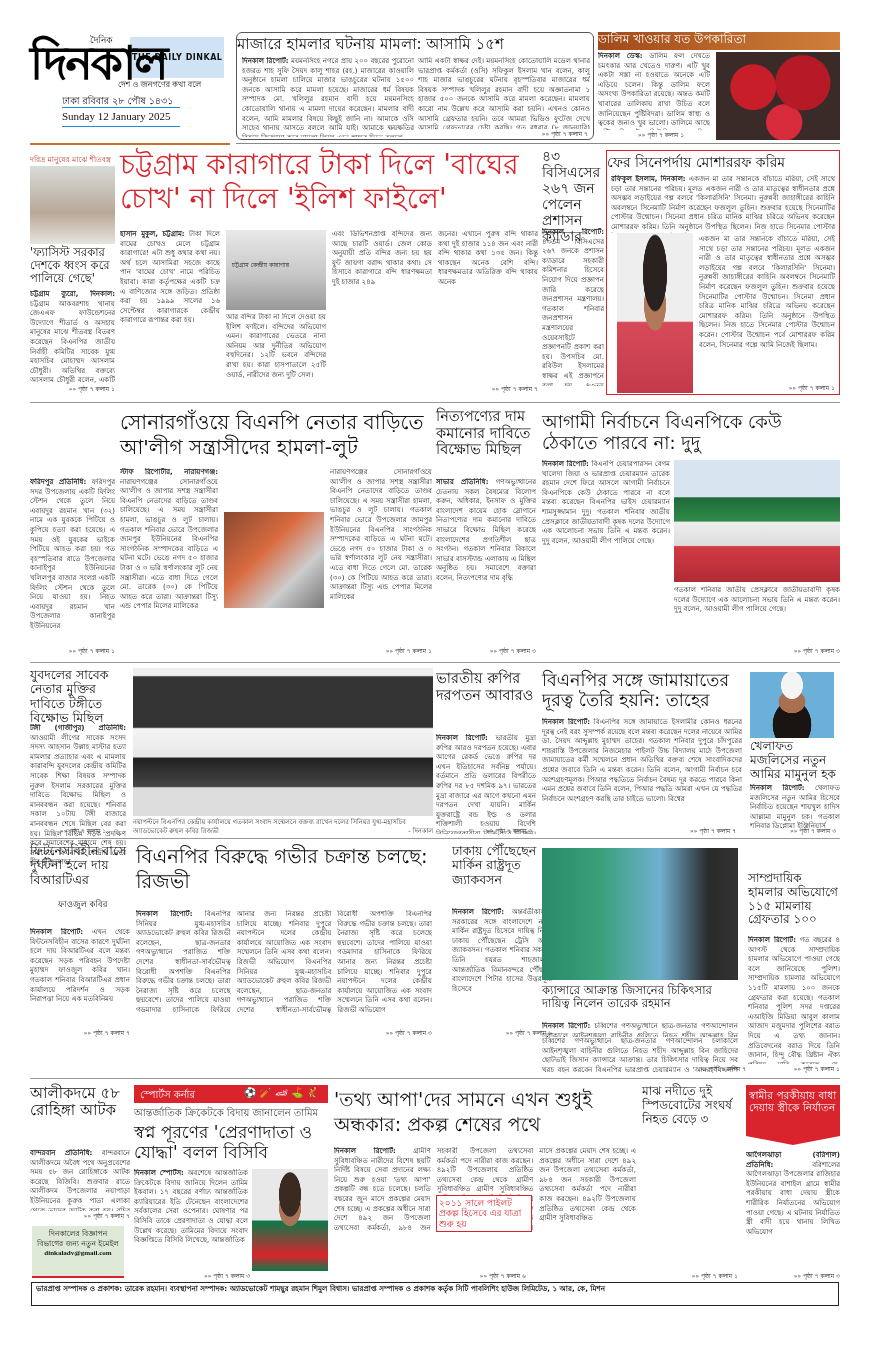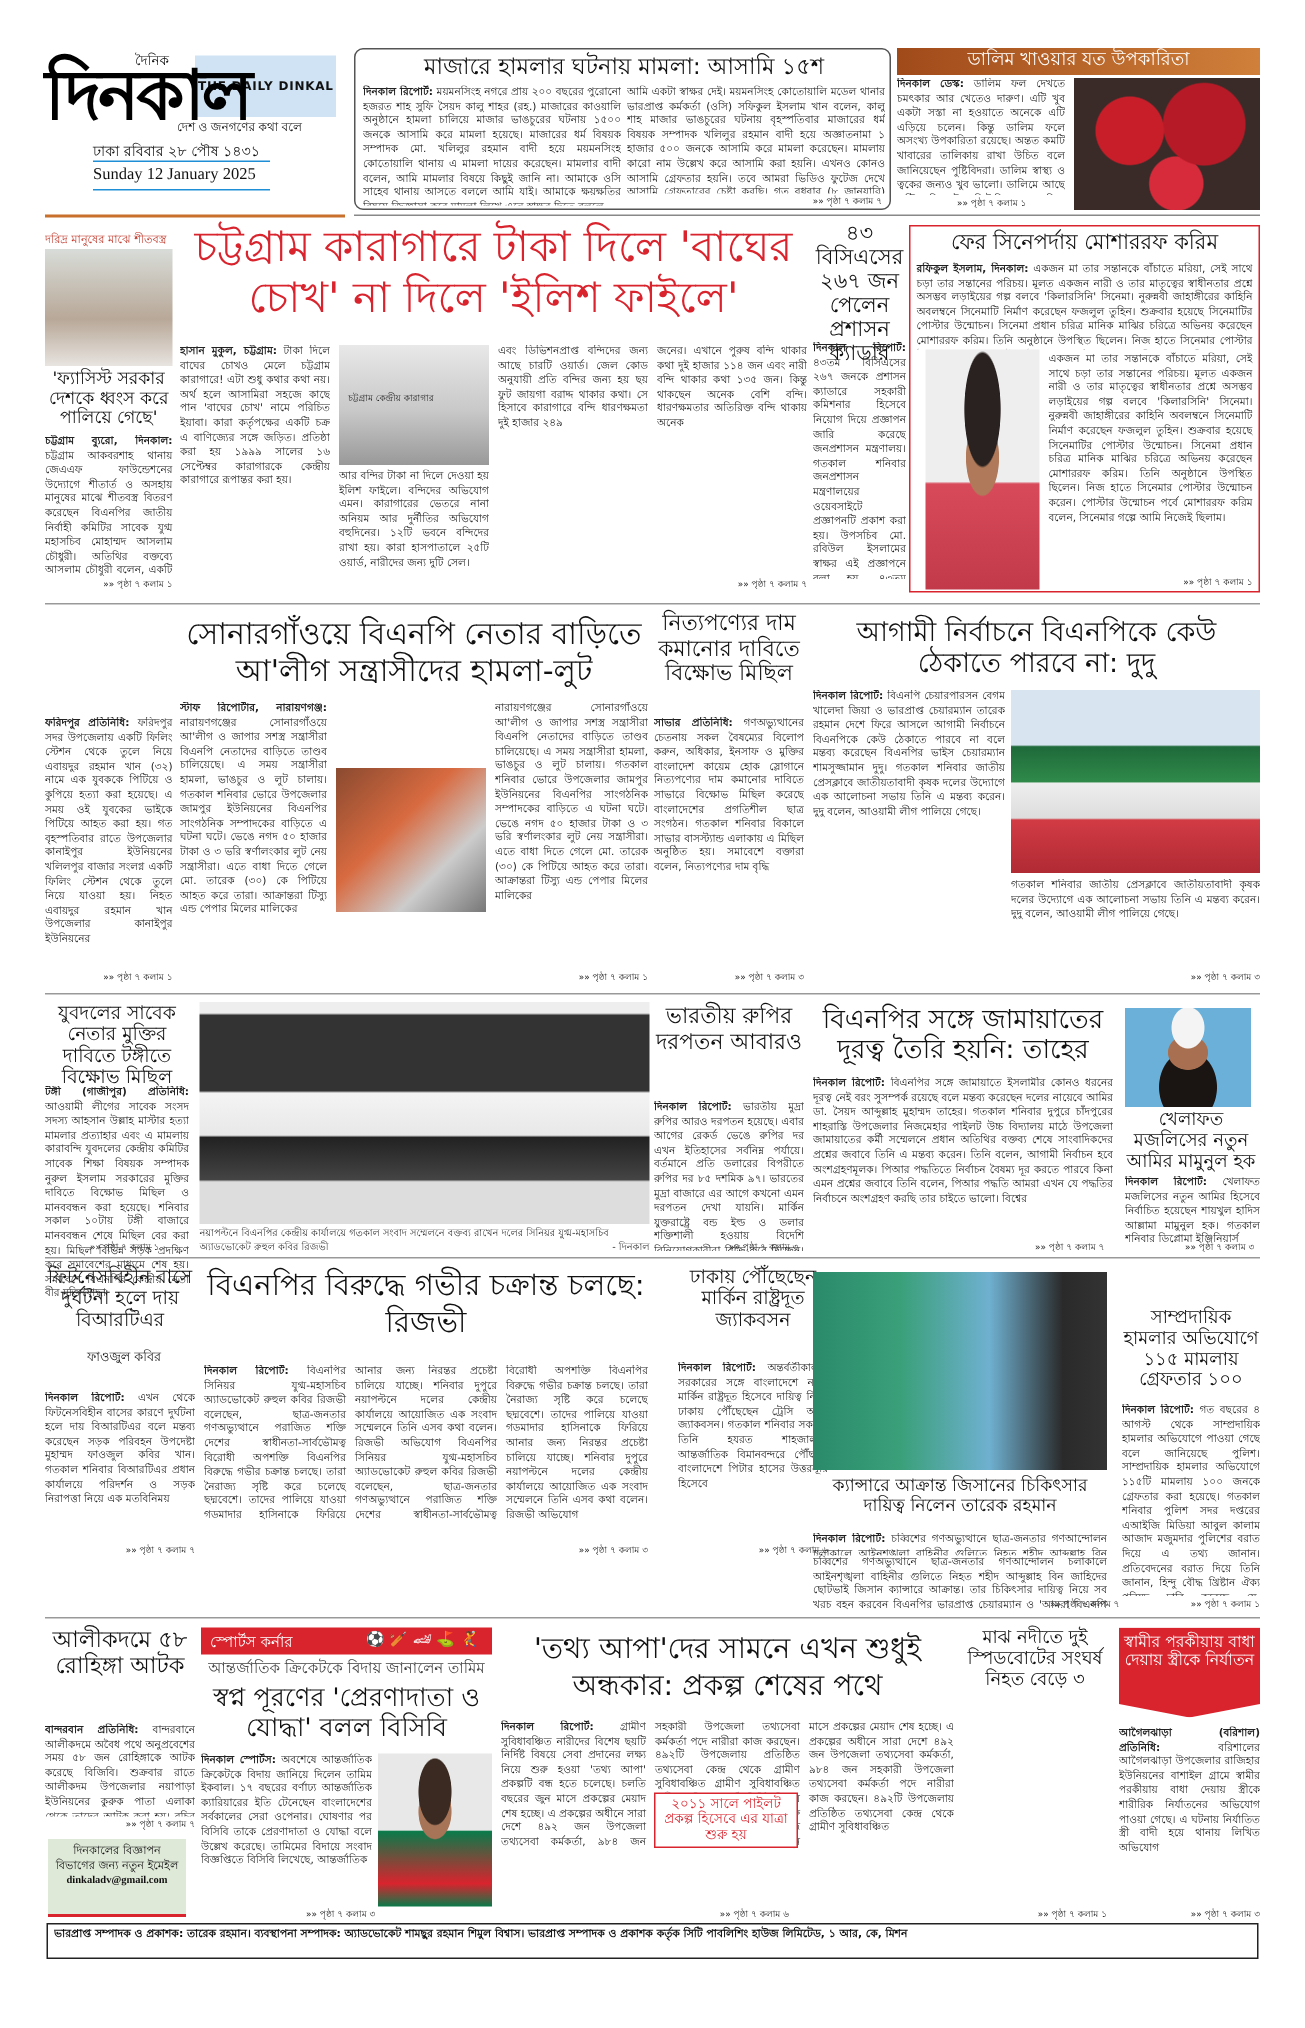--- a/index.html
+++ b/index.html
@@ -1,18 +1,18 @@
 <!DOCTYPE html>
 <html><head>
 <meta charset="utf-8">
 <style>
 *{box-sizing:border-box;margin:0;padding:0}
 body{width:870px;height:1352px;background:#fff;font-family:"DejaVu Serif",serif;color:#111;position:relative;overflow:hidden}
 .abs{position:absolute}
-.hl{font-family:"DejaVu Sans",sans-serif;font-weight:400;line-height:1.15;text-align:center}
+.hl{font-family:"DejaVu Sans",sans-serif;font-weight:400;line-height:1.15;text-align:left}
 .body{font-size:7px;line-height:9.6px;text-align:justify;color:#222;font-family:"DejaVu Sans",sans-serif;overflow:hidden}
 .body b{font-weight:700}
 .cont{font-size:6px;color:#222;text-align:right;font-family:"DejaVu Sans",sans-serif}
 .photo{background:#9aa;overflow:hidden}
 .rule{background:#999}
 .masthead-logo{font-family:"DejaVu Serif",serif;font-weight:900;font-size:46px;letter-spacing:-2px;color:#000;line-height:1}
 .cap{font-size:6.5px;color:#333;font-family:"DejaVu Sans",sans-serif;line-height:9px}
 </style>
 </head>
 <body>

